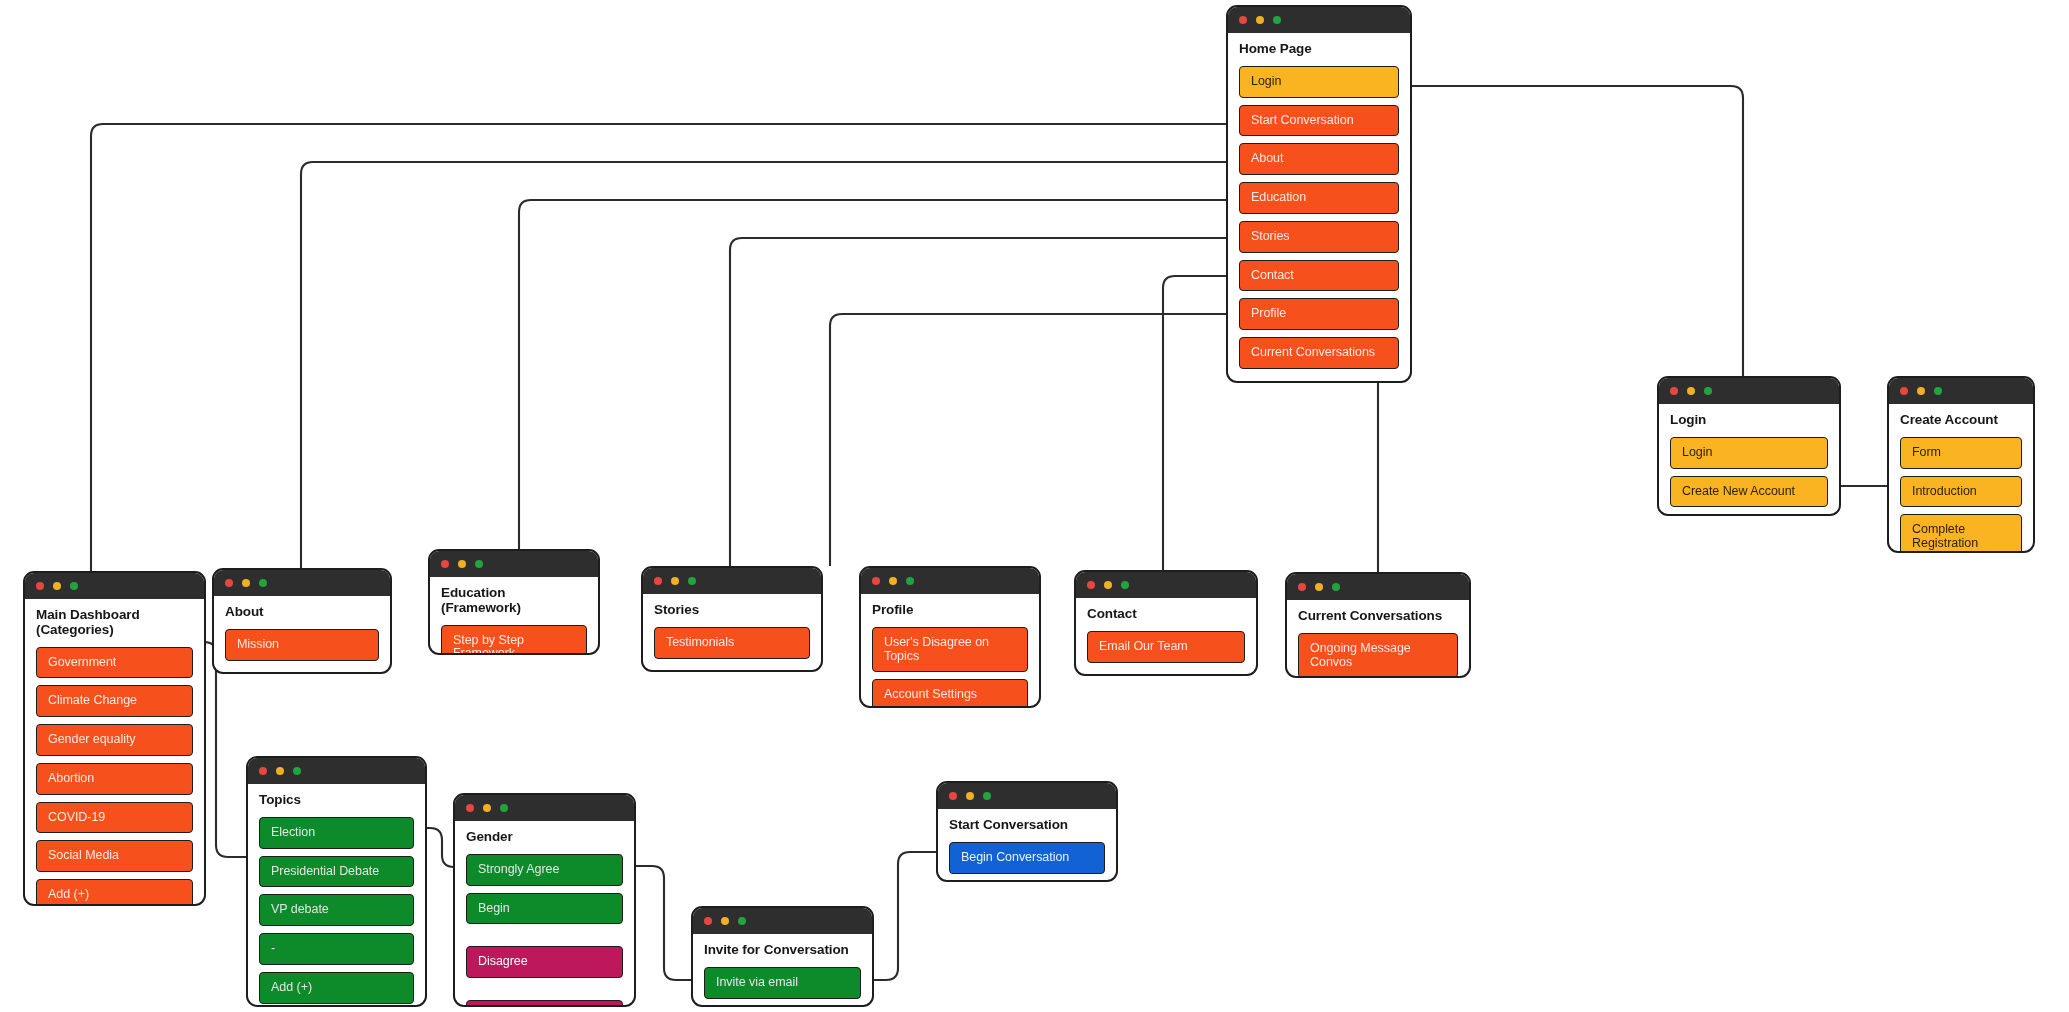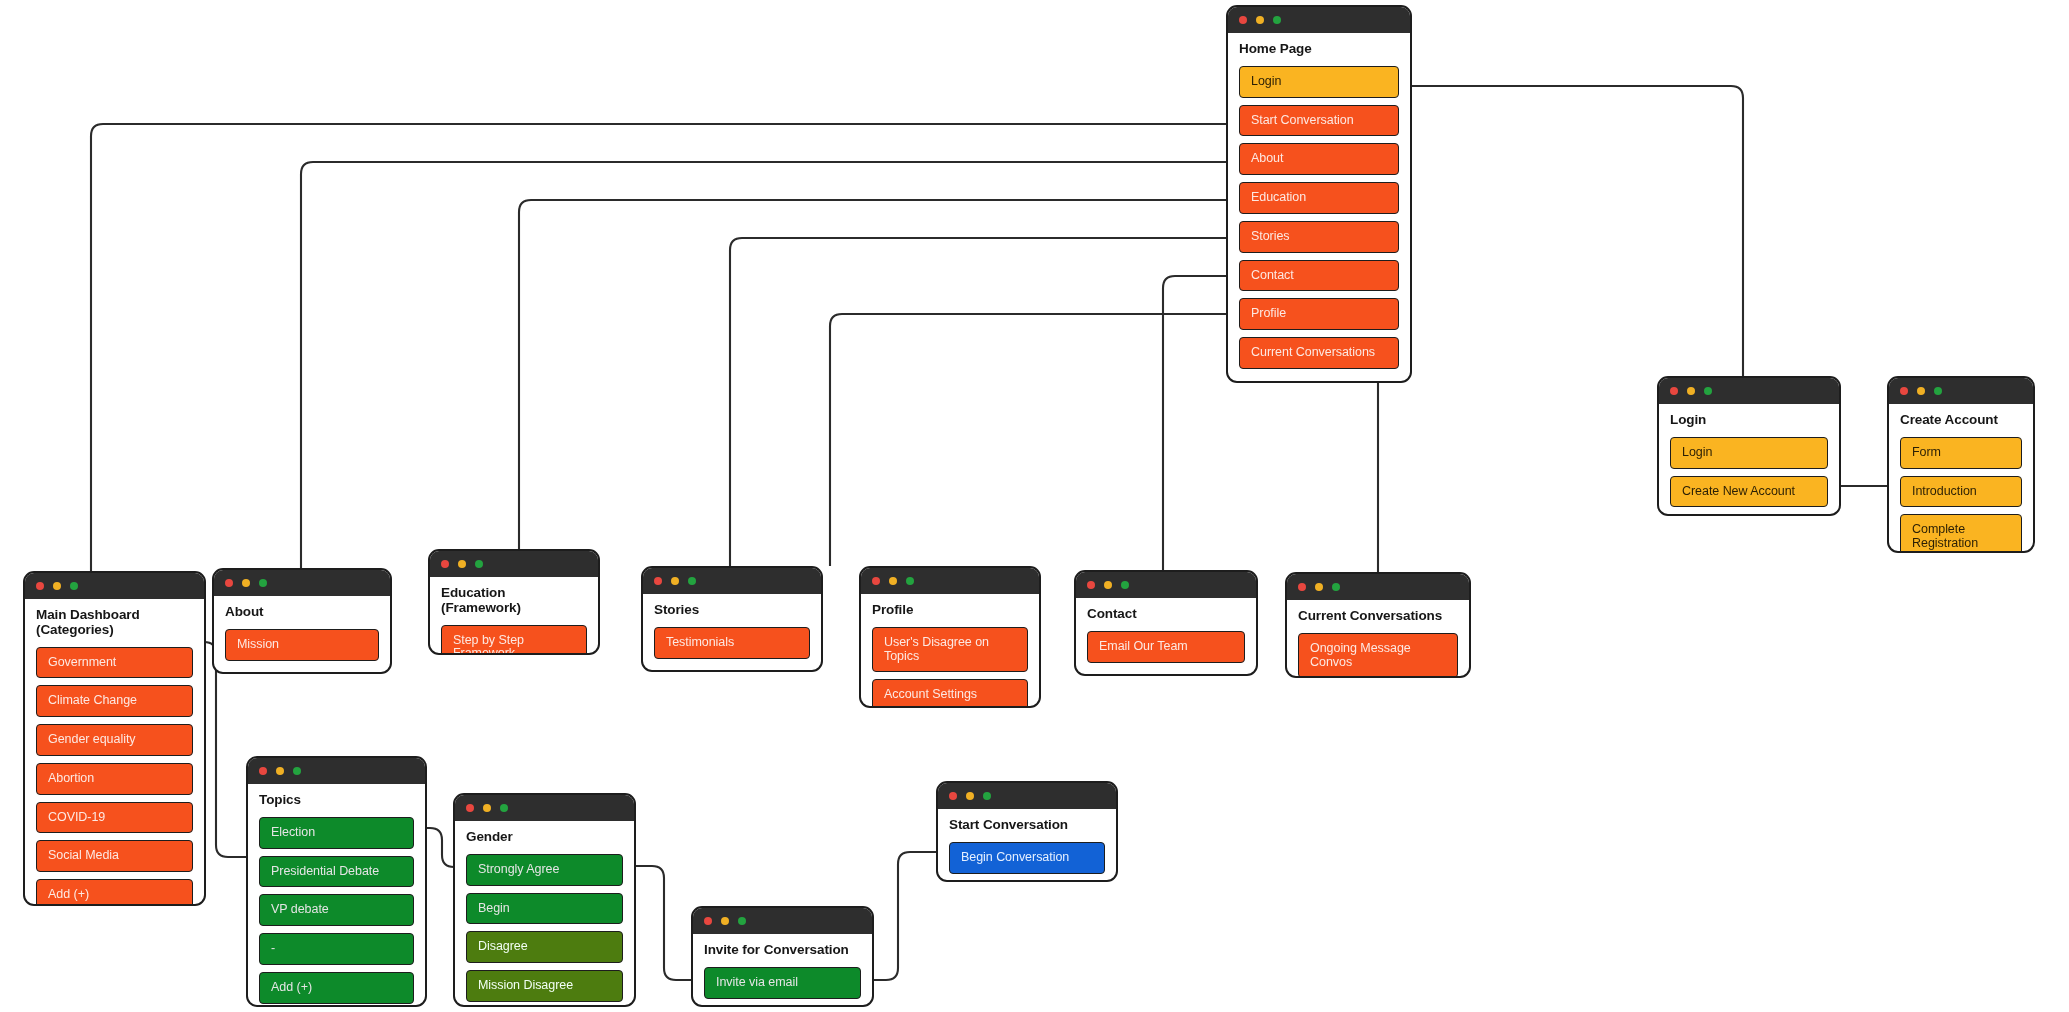--- a/index.html
+++ b/index.html
@@ -68,21 +68,21 @@
     line-height:1.1;
     padding:8px 11px;
     min-height:31px;
     display:flex;
     align-items:center;
     letter-spacing:-0.05px;
   }
   .btn.orange{background:#f6511d;color:#fde8e2;}
   .btn.amber {background:#fab421;color:#2a1f05;}
   .btn.green {background:#0d8a2a;color:#e5e5e5;}
-  .btn.green-l{background:#4d7c0f;color:#f2fff5;}
+  .btn.green-l{background:#be185d;color:#f2fff5;margin-top:15px;}
   .btn.blue  {background:#1262d6;color:#e6f0ff;}
 </style>
 </head>
 <body>
 
 <div id="stage">
 
   <svg id="wires" viewBox="0 0 2069 1012" xmlns="http://www.w3.org/2000/svg">
     <g fill="none" stroke="#2b2b2b" stroke-width="2.1" stroke-linejoin="round" stroke-linecap="butt">
 

